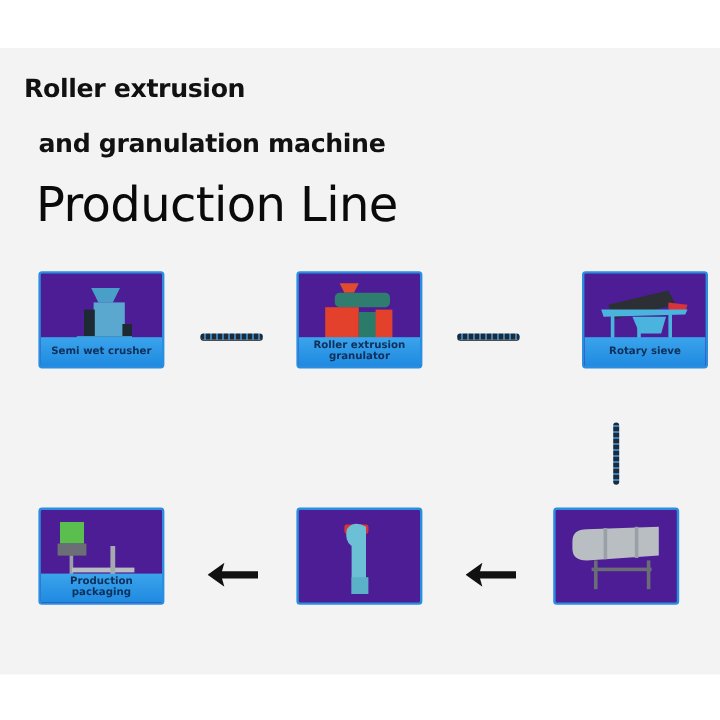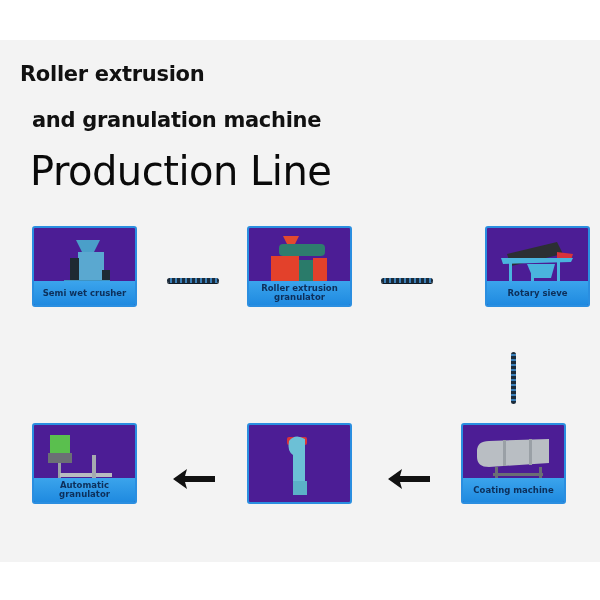--- a/index.html
+++ b/index.html
@@ -73,21 +73,21 @@
   <svg class="img" viewBox="0 0 101 78">
     <rect x="16" y="10" width="20" height="18" fill="#5abf4e"></rect>
     <rect x="14" y="28" width="24" height="10" fill="#6b6f75"></rect>
     <rect x="24" y="38" width="3" height="30" fill="#9aa0a6"></rect>
     <rect x="26" y="48" width="52" height="4" fill="#b8bcc0"></rect>
     <rect x="18" y="58" width="74" height="4" fill="#7d8288"></rect>
     <rect x="58" y="30" width="4" height="28" fill="#a6aab0"></rect>
     <rect x="22" y="62" width="2" height="10" fill="#888"></rect>
     <rect x="86" y="62" width="2" height="10" fill="#888"></rect>
   </svg>
-  <div class="lbl">Automatic granulator</div>
+  <div class="lbl">Production packaging</div>
 </div>
 
 <svg class="arrow" style="left:173px;top:469px;" viewBox="0 0 44 20">
   <polygon points="0,10 14,0 12,7 42,7 42,13 12,13 14,20" fill="#111"></polygon>
 </svg>
 
 <div class="card" style="left:247px;top:423px;">
   <svg class="img" viewBox="0 0 101 78">
     <rect x="38" y="12" width="20" height="8" rx="2" fill="#d9333a"></rect>
     <path d="M40,16 Q46,8 56,14 L56,70 L44,70 L44,30 Q38,26 40,16 Z" fill="#6cc0d6"></path>
@@ -101,14 +101,13 @@
 
 <div class="card" style="left:461px;top:423px;">
   <svg class="img" viewBox="0 0 101 78">
     <path d="M14,26 Q14,16 26,16 L86,14 L86,38 L26,42 Q14,42 14,32 Z" fill="#b9bec3"></path>
     <rect x="40" y="15" width="3" height="26" fill="#9aa0a6"></rect>
     <rect x="66" y="14" width="3" height="26" fill="#9aa0a6"></rect>
     <rect x="30" y="48" width="50" height="3" fill="#6a6e74"></rect>
     <rect x="32" y="42" width="3" height="24" fill="#6a6e74"></rect>
     <rect x="76" y="42" width="3" height="24" fill="#6a6e74"></rect>
   </svg>
-  <div class="lbl">Coating machine</div>
 </div>
 
 </body></html>

